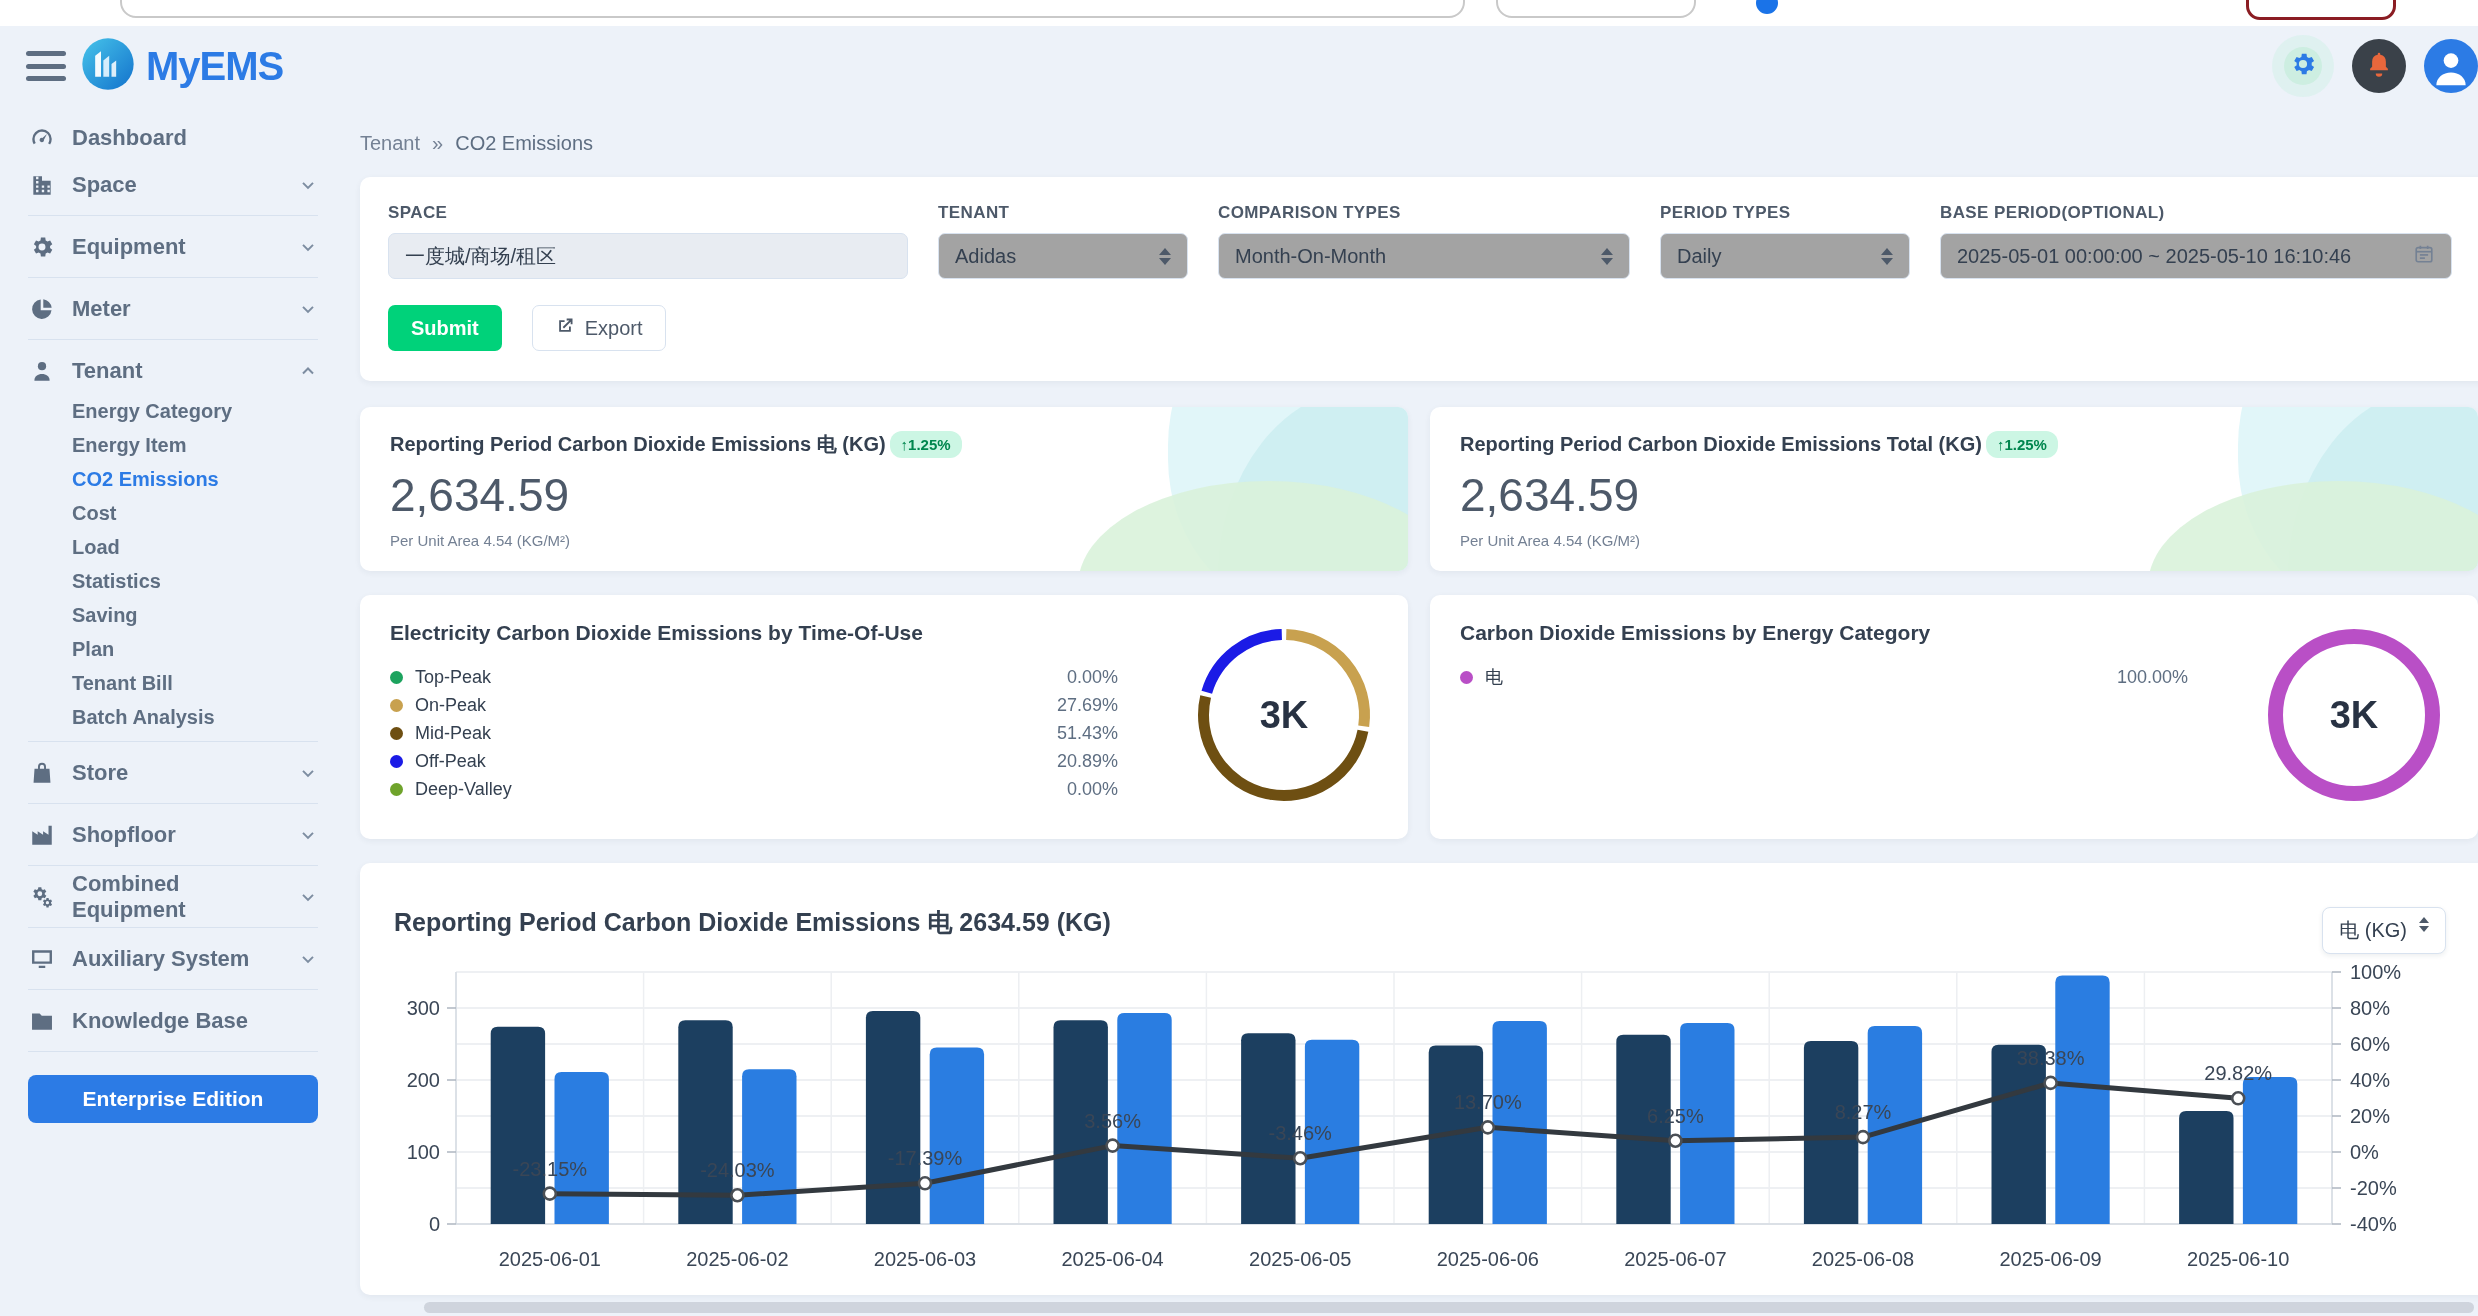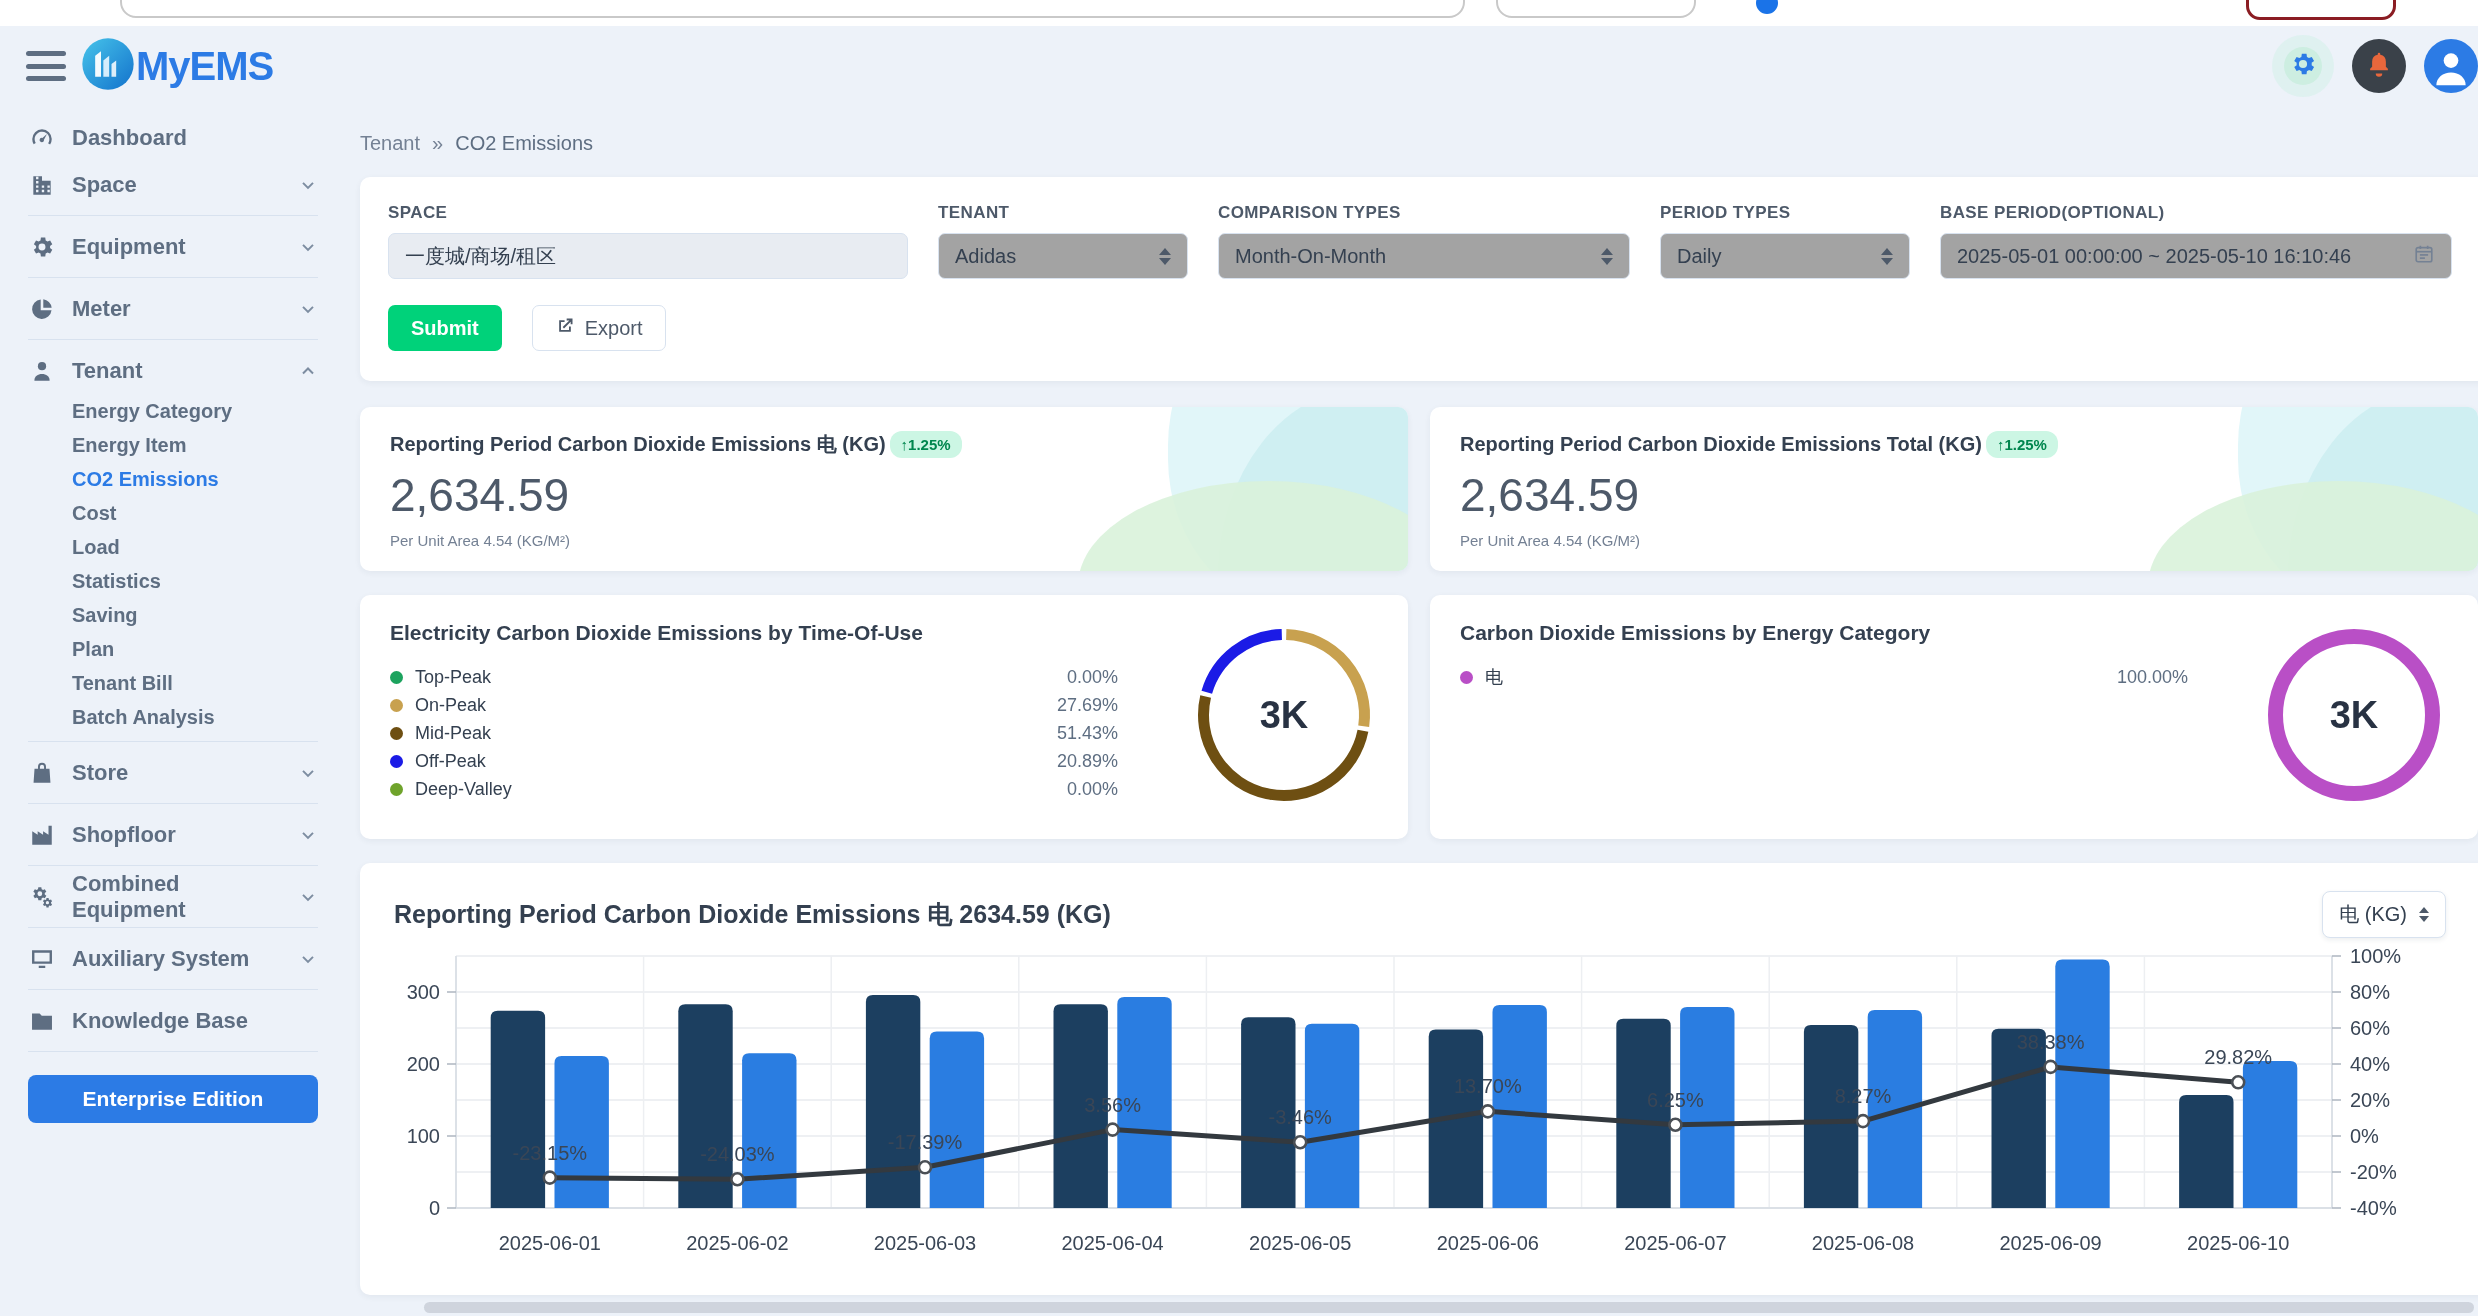--- a/index.html
+++ b/index.html
@@ -11,21 +11,21 @@
   .remnant { position:absolute; background:#fff; border:2px solid #c9c9c9; border-radius:16px; }
   .remnant.r1 { left:120px; top:-34px; width:1345px; height:52px; }
   .remnant.r2 { left:1496px; top:-34px; width:200px; height:52px; }
   .remnant.dot { left:1756px; top:-8px; width:22px; height:22px; border:none; background:#1a73e8; border-radius:50%; }
   .remnant.red { left:2246px; top:-20px; width:150px; height:40px; border:3px solid #8b1d23; border-radius:14px; }
 
   
   .navbar { position:absolute; left:0; top:26px; width:2478px; height:80px; display:flex; align-items:center; padding:0 20px; }
   .hamburger { width:40px; height:30px; display:flex; flex-direction:column; justify-content:space-between; cursor:pointer; margin:0 14px 0 6px; }
   .hamburger span { display:block; height:5px; border-radius:3px; background:#5e6e82; }
-  .brand { display:flex; align-items:center; }
+  .brand { display:flex; align-items:center; gap:10px; }
   .brand-text { font-size:40px; font-weight:800; color:#2c7be5; letter-spacing:-1px; }
   .nav-right { margin-left:auto; display:flex; align-items:center; gap:18px; }
   .gear-wrap { width:62px; height:62px; border-radius:50%; background:rgba(212,240,233,.55); display:flex; align-items:center; justify-content:center; }
   .gear-circle { width:38px; height:38px; border-radius:50%; background:#cdeee1; display:flex; align-items:center; justify-content:center; }
   .bell-circle { width:54px; height:54px; border-radius:50%; background:#3a4149; display:flex; align-items:center; justify-content:center; }
   .avatar-circle { width:54px; height:54px; border-radius:50%; background:#2c7be5; display:flex; align-items:end; justify-content:center; overflow:hidden; margin-right:-20px; }
 
   
   .sidebar { position:absolute; left:0; top:106px; width:346px; bottom:0; padding-top:8px; }
   .side-item { display:flex; align-items:center; height:47px; padding:0 28px; color:#5e6e82; font-size:22px; font-weight:600; cursor:pointer; }
@@ -83,21 +83,21 @@
   .legend-row { display:flex; align-items:center; height:28px; }
   .legend-dot { width:13px; height:13px; border-radius:50%; margin-right:12px; flex:0 0 13px; }
   .legend-label { font-size:18px; color:#344050; }
   .legend-pct { margin-left:auto; font-size:18px; color:#5e6e82; }
   .donut-svg { position:absolute; right:36px; top:32px; }
 
   
   .chart-card { margin-top:24px; width:calc(100% + 12px); height:432px; padding:28px 34px; }
   .chart-head { display:flex; align-items:center; }
   .chart-title { font-size:25px; font-weight:700; color:#344050; }
-  .unit-select { margin-left:auto; margin-right:10px; border:1px solid #d8e2ef; border-radius:8px; background:#fff; box-shadow:0 2px 5px rgba(31,45,61,.08); padding:9px 16px; font-size:20px; color:#344050; display:flex; align-items:center; gap:12px; cursor:pointer; }
+  .unit-select { margin-left:auto; margin-right:10px; border:1px solid #d8e2ef; border-radius:8px; background:#fff; box-shadow:0 2px 5px rgba(31,45,61,.08); padding:9px 16px; font-size:20px; color:#344050; display:flex; gap:12px; cursor:pointer;margin-top:16px; }
   .unit-select .updown i { border-left-width:5px; border-right-width:5px; }
   .unit-select .updown .up { border-bottom-width:6px; }
   .unit-select .updown .dn { border-top-width:6px; }
   #chart-holder { margin-top:4px; }
 
   .h-scrollbar { position:absolute; left:78px; right:4px; bottom:3px; height:11px; background:#c9cfd8; border-radius:6px; opacity:.85; }
   text { font-family:"Liberation Sans", sans-serif; }
 </style>
 </head>
 <body>

